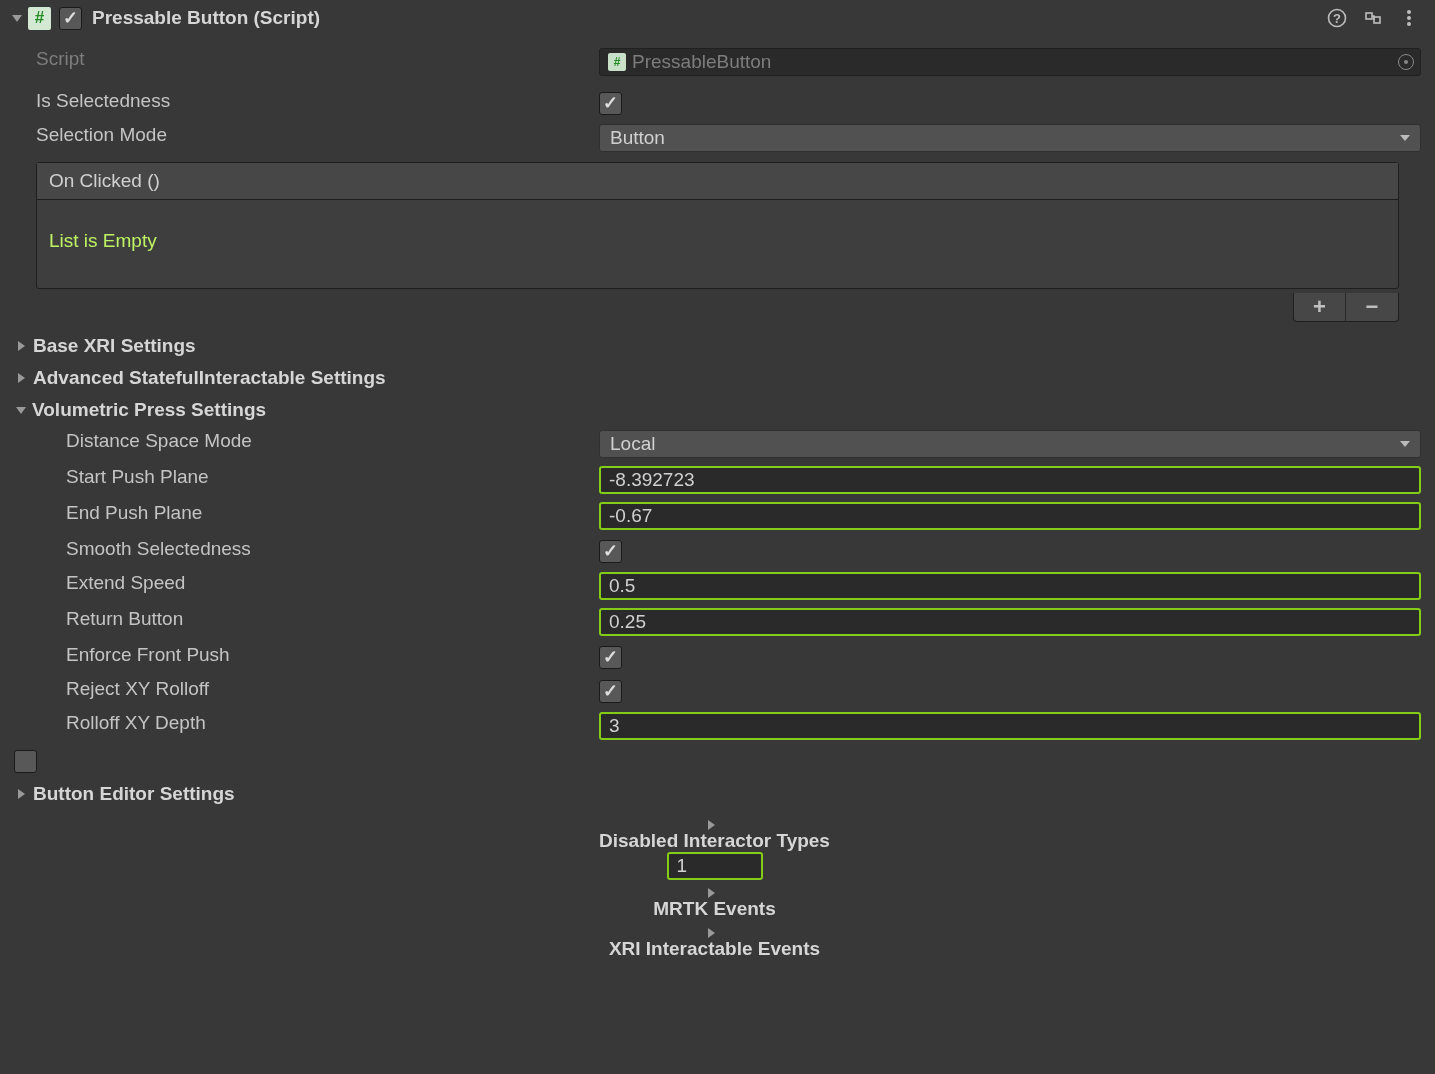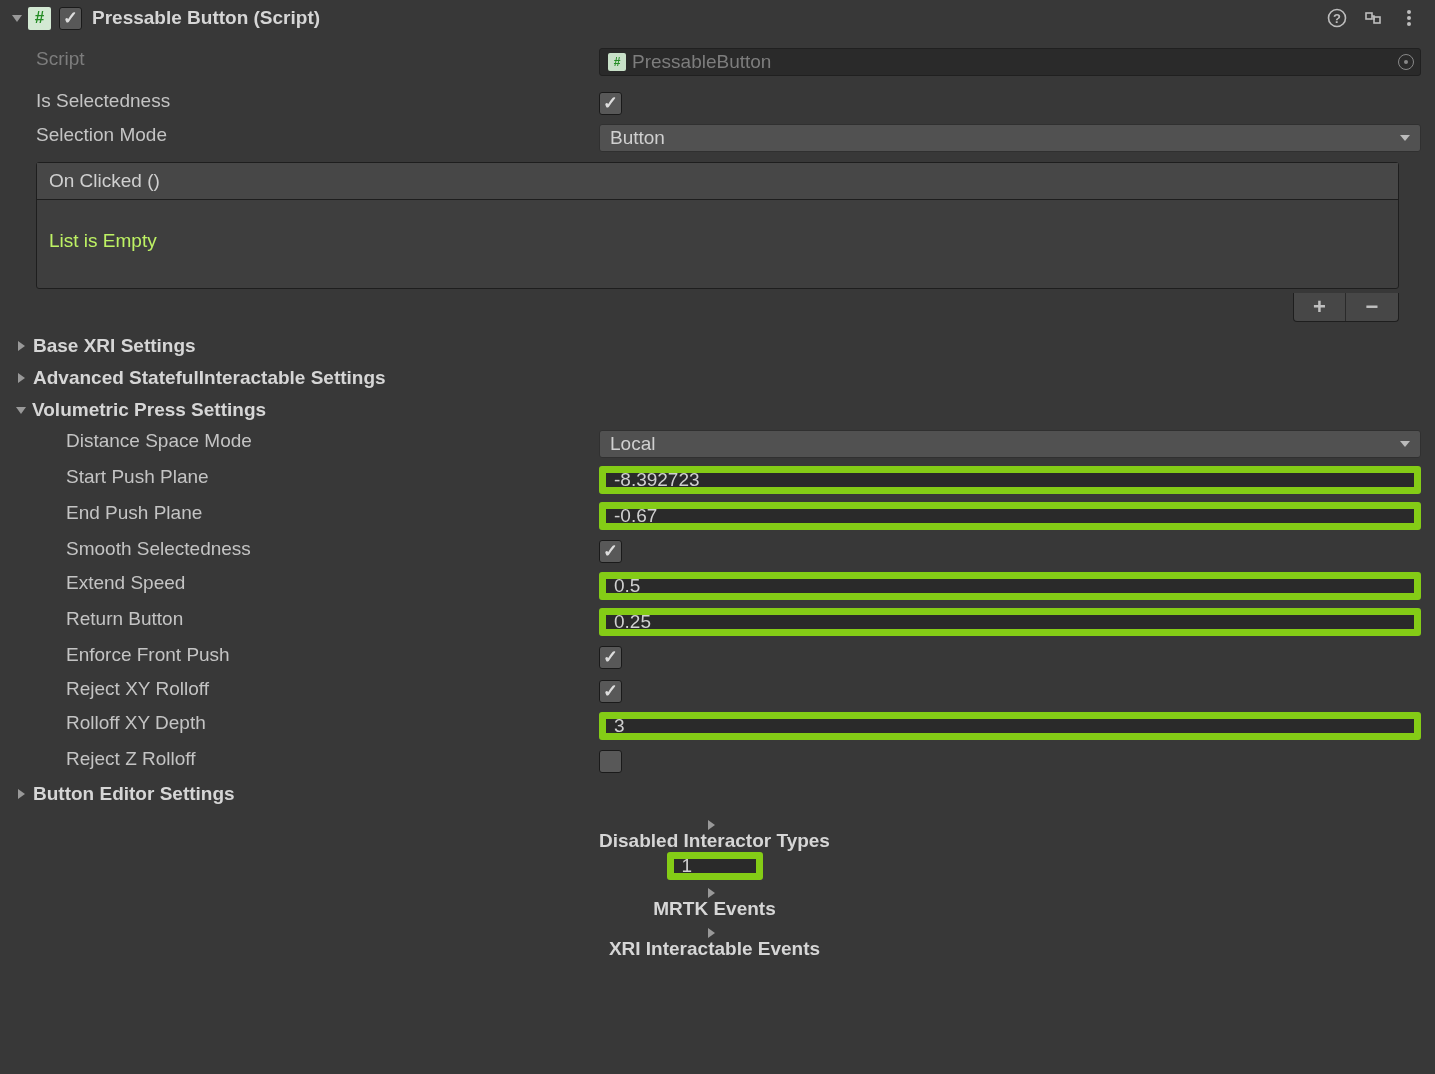--- a/index.html
+++ b/index.html
@@ -164,21 +164,21 @@
     width: 0; height: 0;
     border-top: 6px solid #bbb;
     border-left: 5px solid transparent;
     border-right: 5px solid transparent;
   }
   
   .text-input {
     flex: 1;
     height: 28px;
     background: #2a2a2a;
-    border: 7px solid #84cc16;
+    border: 2px solid #84cc16;
     border-radius: 3px;
     color: #d0d0d0;
     padding: 0 8px;
     font-family: inherit;
     font-size: inherit;
   }
   .text-input.small {
     width: 96px;
     flex: none;
   }
@@ -393,21 +393,20 @@
 </div>
 
 <div class="prop-row sub-prop">
   <div class="prop-label">Rolloff XY Depth</div>
   <div class="prop-value">
     <input class="text-input" value="3" style="">
   </div>
 </div>
 
 <div class="prop-row sub-prop">
-  <div class="prop-label">Reject Z Rolloff</div>
   <div class="prop-value">
     <div class="checkbox"></div>
   </div>
 </div>
 
 <div class="foldout-row">
   <div class="foldout closed"></div>
   <div class="foldout-label">Button Editor Settings</div>
 </div>
 

